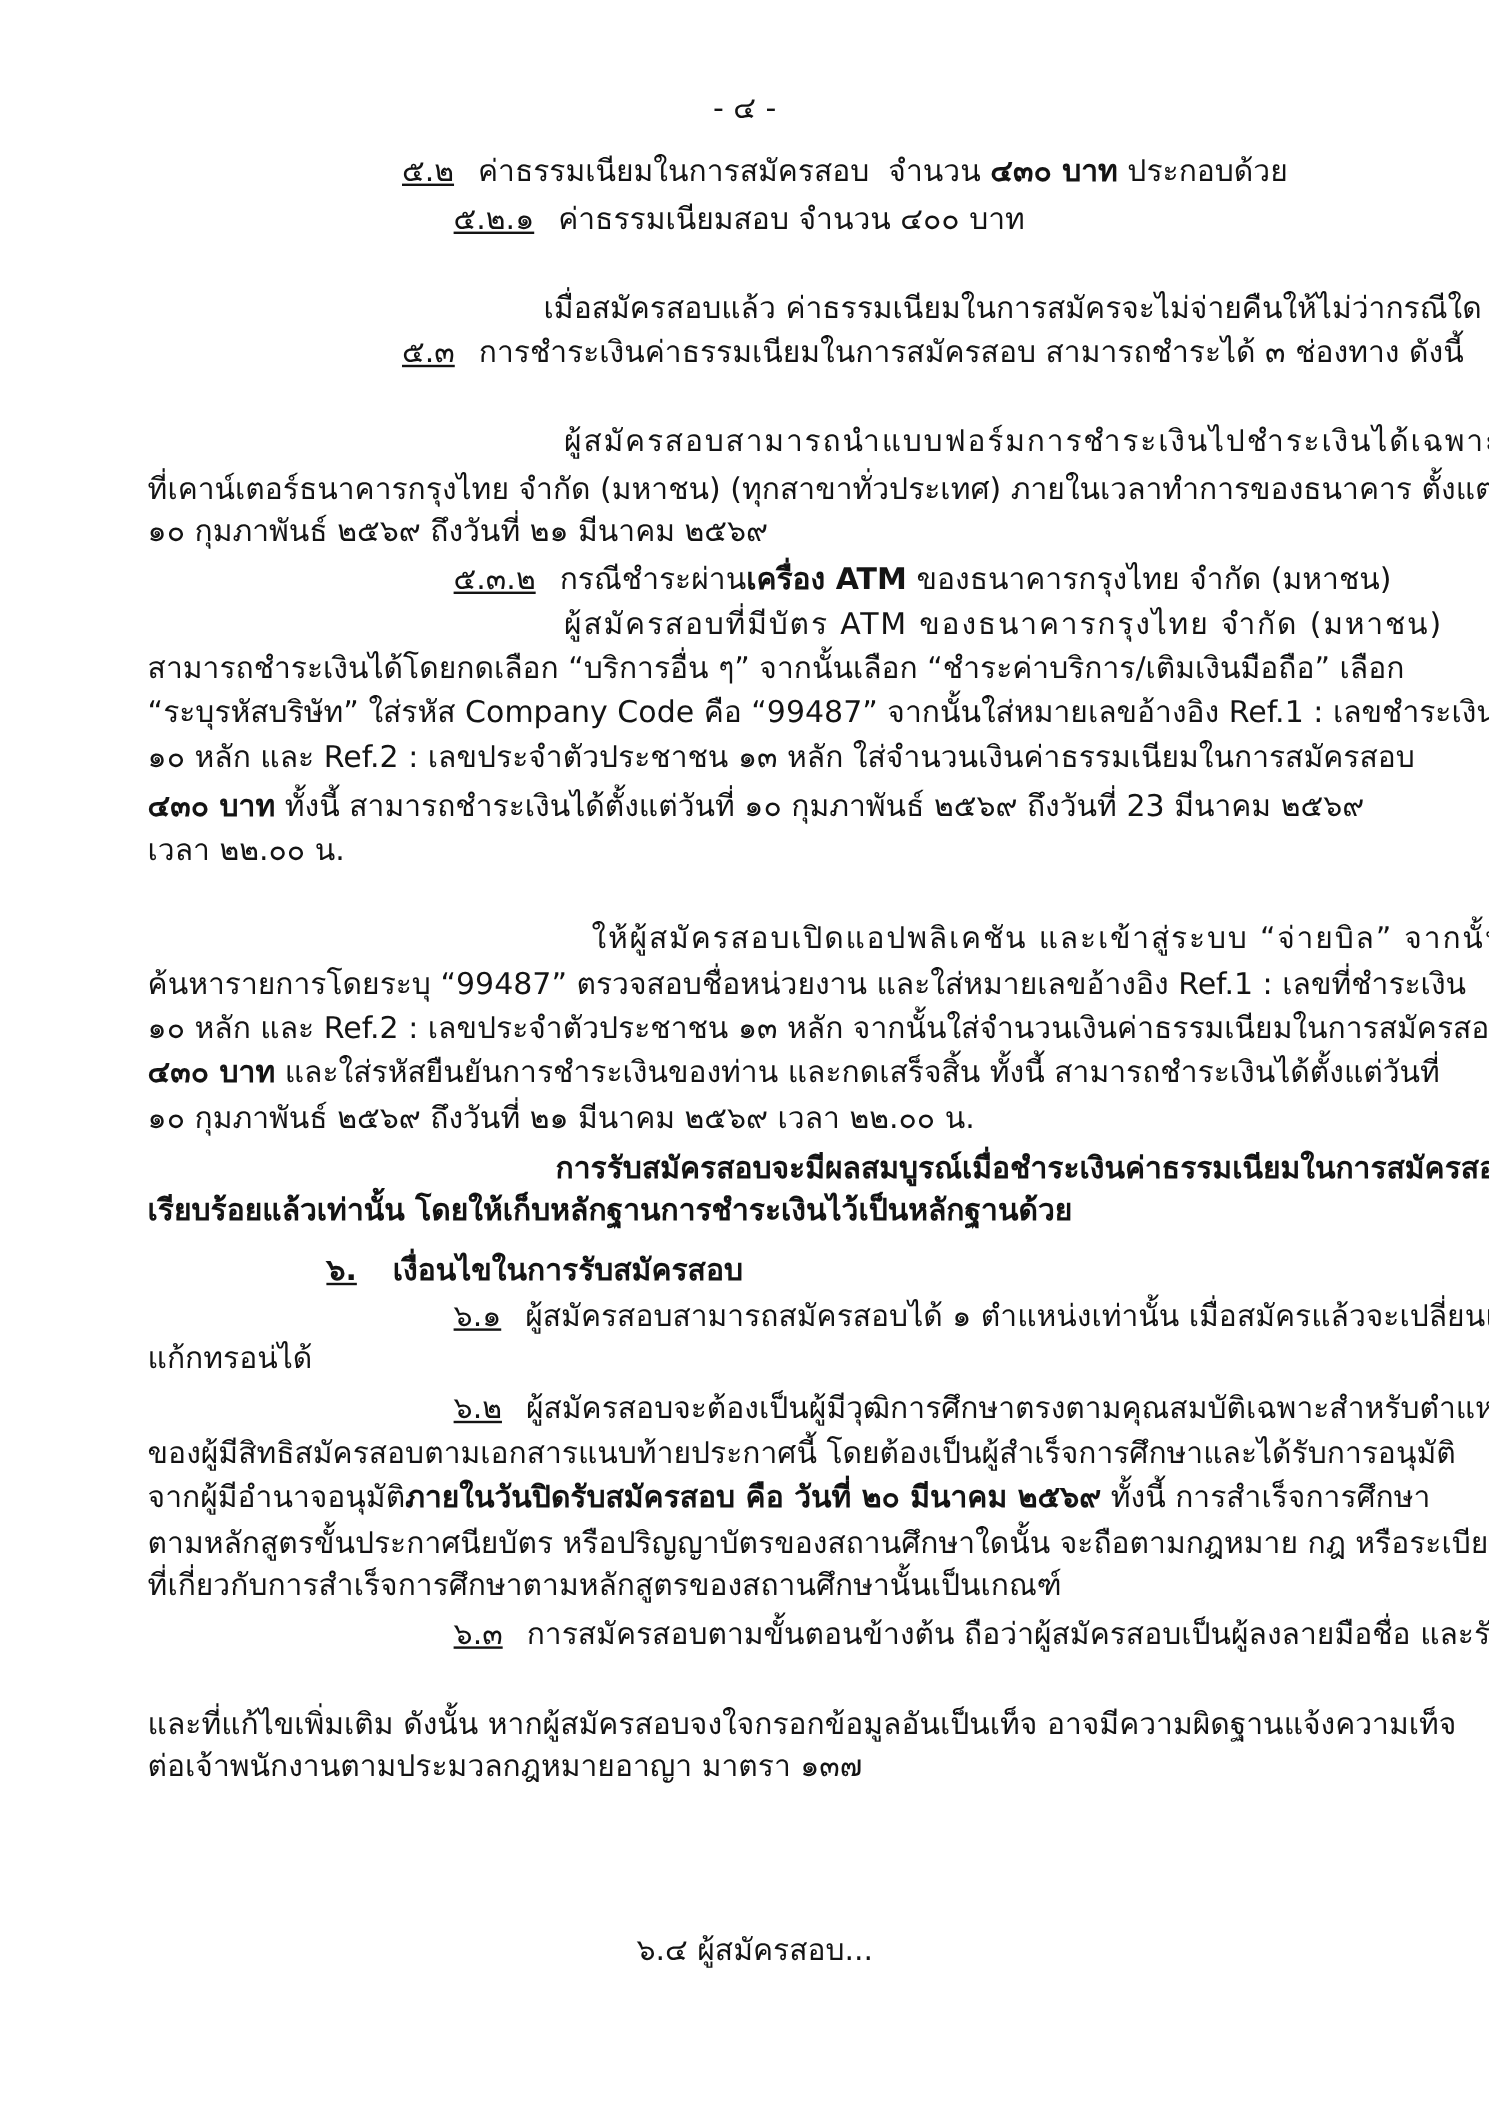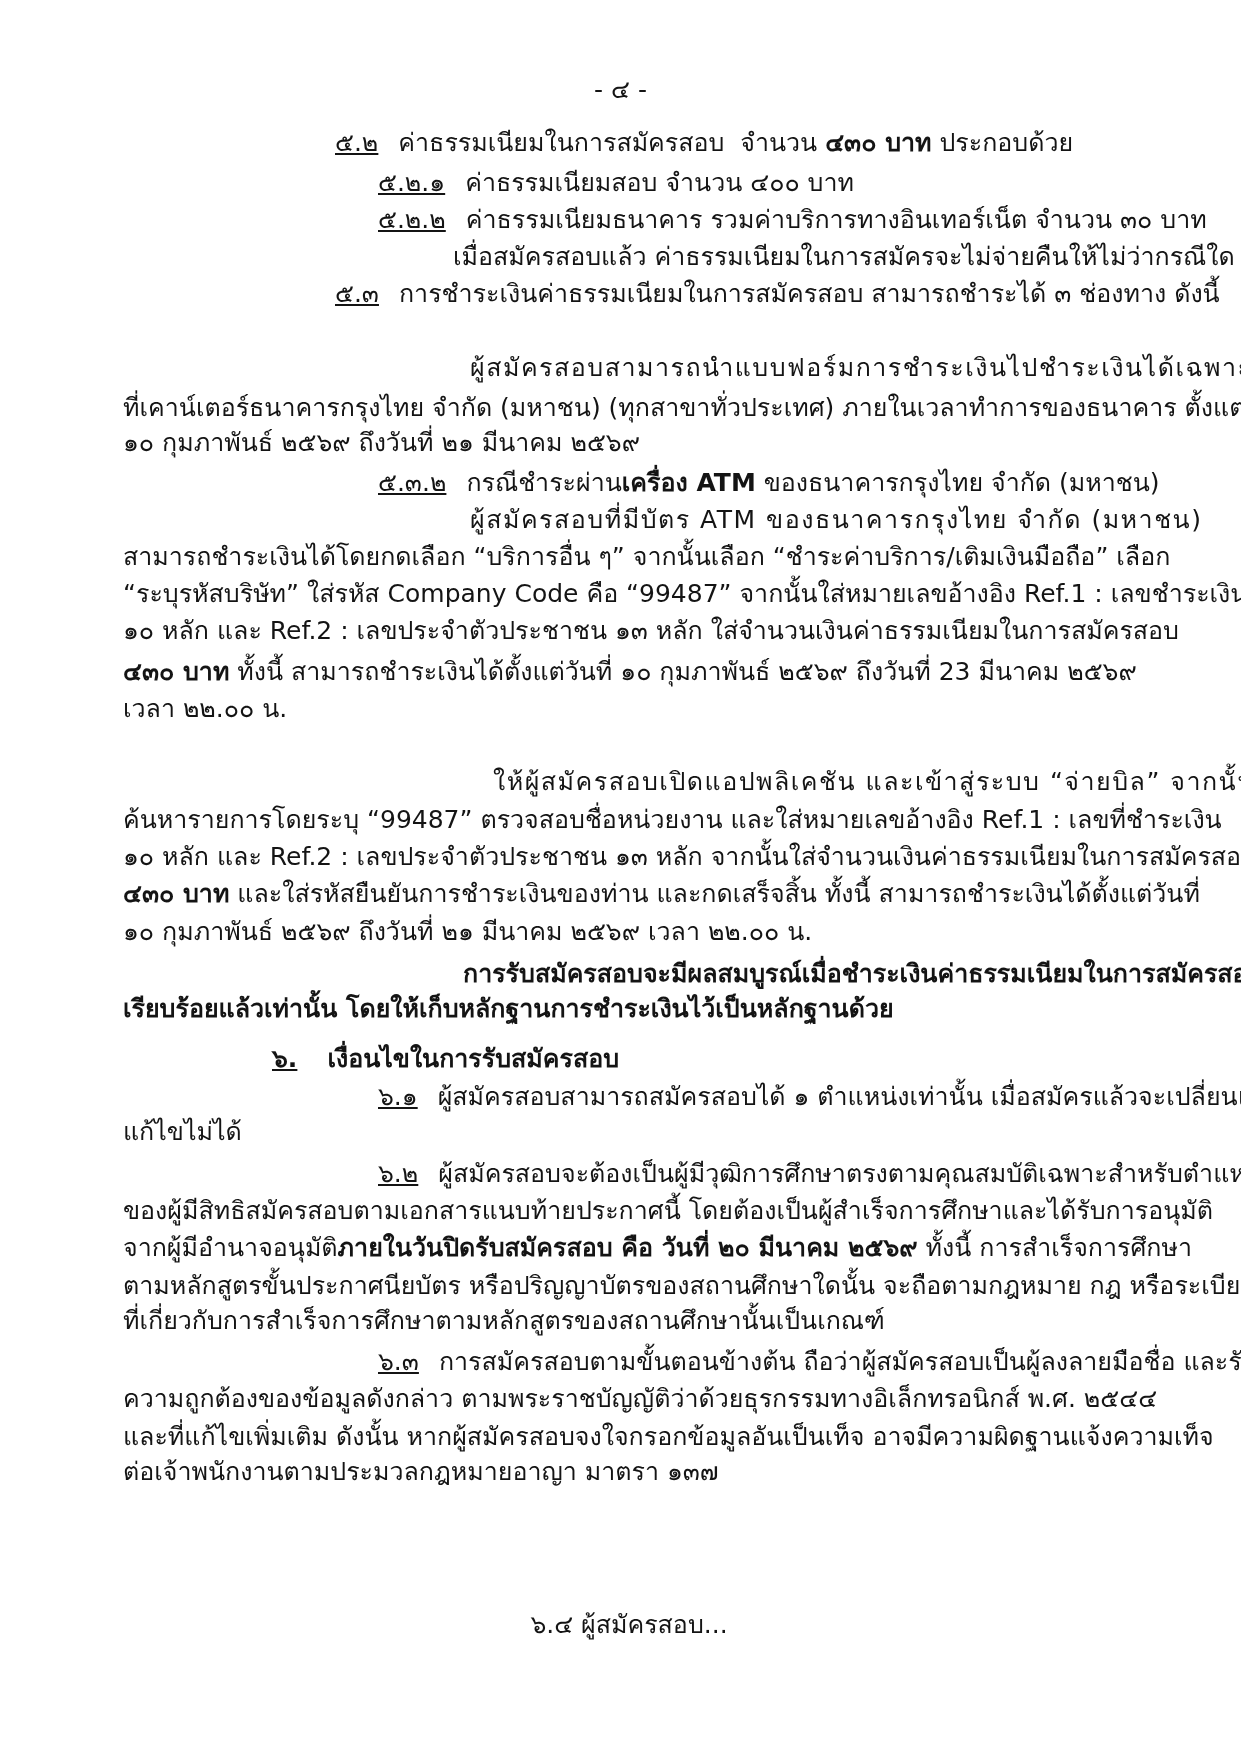--- a/index.html
+++ b/index.html
@@ -42,21 +42,20 @@
 </style>
 </head>
 <body>
 
 <div class="page">
 
   <div class="hdr">- ๔ -</div>
 
   <div class="ln x-item1" style="top:126px"><span class="num">๕.๒</span><span>ค่าธรรมเนียมในการสมัครสอบ  จำนวน </span><span class="b">๔๓๐ บาท</span><span> ประกอบด้วย</span></div>
   <div class="ln x-item2" style="top:166px"><span class="num">๕.๒.๑</span><span>ค่าธรรมเนียมสอบ จำนวน ๔๐๐ บาท</span></div>
-  <div class="ln x-item2" style="top:203px"><span class="num">๕.๒.๒</span><span>ค่าธรรมเนียมธนาคาร รวมค่าบริการทางอินเทอร์เน็ต จำนวน ๓๐ บาท</span></div>
   <div class="ln x-cont2" style="top:240px"><span>เมื่อสมัครสอบแล้ว ค่าธรรมเนียมในการสมัครจะไม่จ่ายคืนให้ไม่ว่ากรณีใด ๆ ทั้งสิ้น</span></div>
 
   <div class="ln x-item1" style="top:277px"><span class="num">๕.๓</span><span>การชำระเงินค่าธรรมเนียมในการสมัครสอบ สามารถชำระได้ ๓ ช่องทาง ดังนี้</span></div>
   <div class="ln x-para ls" style="top:351px"><span>ผู้สมัครสอบสามารถนำแบบฟอร์มการชำระเงินไปชำระเงินได้เฉพาะ</span></div>
   <div class="ln x-flush" style="top:391px"><span>ที่เคาน์เตอร์ธนาคารกรุงไทย จำกัด (มหาชน) (ทุกสาขาทั่วประเทศ) ภายในเวลาทำการของธนาคาร ตั้งแต่วันที่</span></div>
   <div class="ln x-flush" style="top:426px"><span>๑๐ กุมภาพันธ์ ๒๕๖๙ ถึงวันที่ ๒๑ มีนาคม ๒๕๖๙</span></div>
 
   <div class="ln x-item2" style="top:466px"><span class="num">๕.๓.๒</span><span>กรณีชำระผ่าน</span><span class="b">เครื่อง ATM</span><span> ของธนาคารกรุงไทย จำกัด (มหาชน)</span></div>
   <div class="ln x-flush" style="top:540px"><span>สามารถชำระเงินได้โดยกดเลือก “บริการอื่น ๆ” จากนั้นเลือก “ชำระค่าบริการ/เติมเงินมือถือ” เลือก</span></div>
   <div class="ln x-para ls" style="top:503px"><span>ผู้สมัครสอบที่มีบัตร ATM ของธนาคารกรุงไทย จำกัด (มหาชน)</span></div>
@@ -69,26 +68,25 @@
   <div class="ln x-flush" style="top:803px"><span>ค้นหารายการโดยระบุ “99487” ตรวจสอบชื่อหน่วยงาน และใส่หมายเลขอ้างอิง Ref.1 : เลขที่ชำระเงิน</span></div>
   <div class="ln x-flush" style="top:840px"><span>๑๐ หลัก และ Ref.2 : เลขประจำตัวประชาชน ๑๓ หลัก จากนั้นใส่จำนวนเงินค่าธรรมเนียมในการสมัครสอบ</span></div>
   <div class="ln x-flush" style="top:877px"><span class="b">๔๓๐ บาท</span><span> และใส่รหัสยืนยันการชำระเงินของท่าน และกดเสร็จสิ้น ทั้งนี้ สามารถชำระเงินได้ตั้งแต่วันที่</span></div>
   <div class="ln x-flush" style="top:915px"><span>๑๐ กุมภาพันธ์ ๒๕๖๙ ถึงวันที่ ๒๑ มีนาคม ๒๕๖๙ เวลา ๒๒.๐๐ น.</span></div>
 
   <div class="ln x-para3" style="top:957px"><span class="b">การรับสมัครสอบจะมีผลสมบูรณ์เมื่อชำระเงินค่าธรรมเนียมในการสมัครสอบ</span></div>
   <div class="ln x-flush" style="top:992px"><span class="b">เรียบร้อยแล้วเท่านั้น โดยให้เก็บหลักฐานการชำระเงินไว้เป็นหลักฐานด้วย</span></div>
 
   <div class="ln x-sec sec" style="top:1042px"><span class="num b">๖.</span><span class="b">เงื่อนไขในการรับสมัครสอบ</span></div>
   <div class="ln x-item2" style="top:1080px"><span class="num">๖.๑</span><span>ผู้สมัครสอบสามารถสมัครสอบได้ ๑ ตำแหน่งเท่านั้น เมื่อสมัครแล้วจะเปลี่ยนแปลง</span></div>
-  <div class="ln x-flush" style="top:1115px"><span>แก้ไขไม่ได้</span></div>
+  <div class="ln x-flush" style="top:1115px"><span>แก้กทรอน่ได้</span></div>
   <div class="ln x-item2" style="top:1157px"><span class="num">๖.๒</span><span>ผู้สมัครสอบจะต้องเป็นผู้มีวุฒิการศึกษาตรงตามคุณสมบัติเฉพาะสำหรับตำแหน่ง</span></div>
   <div class="ln x-flush" style="top:1194px"><span>ของผู้มีสิทธิสมัครสอบตามเอกสารแนบท้ายประกาศนี้ โดยต้องเป็นผู้สำเร็จการศึกษาและได้รับการอนุมัติ</span></div>
   <div class="ln x-flush" style="top:1231px"><span>จากผู้มีอำนาจอนุมัติ</span><span class="b">ภายในวันปิดรับสมัครสอบ คือ วันที่ ๒๐ มีนาคม ๒๕๖๙</span><span> ทั้งนี้ การสำเร็จการศึกษา</span></div>
   <div class="ln x-flush" style="top:1269px"><span>ตามหลักสูตรขั้นประกาศนียบัตร หรือปริญญาบัตรของสถานศึกษาใดนั้น จะถือตามกฎหมาย กฎ หรือระเบียบ</span></div>
   <div class="ln x-flush" style="top:1304px"><span>ที่เกี่ยวกับการสำเร็จการศึกษาตามหลักสูตรของสถานศึกษานั้นเป็นเกณฑ์</span></div>
   <div class="ln x-item2" style="top:1345px"><span class="num">๖.๓</span><span>การสมัครสอบตามขั้นตอนข้างต้น ถือว่าผู้สมัครสอบเป็นผู้ลงลายมือชื่อ และรับรอง</span></div>
-  <div class="ln x-flush" style="top:1382px"><span>ความถูกต้องของข้อมูลดังกล่าว ตามพระราชบัญญัติว่าด้วยธุรกรรมทางอิเล็กทรอนิกส์ พ.ศ. ๒๕๔๔</span></div>
   <div class="ln x-flush" style="top:1420px"><span>และที่แก้ไขเพิ่มเติม ดังนั้น หากผู้สมัครสอบจงใจกรอกข้อมูลอันเป็นเท็จ อาจมีความผิดฐานแจ้งความเท็จ</span></div>
   <div class="ln x-flush" style="top:1455px"><span>ต่อเจ้าพนักงานตามประมวลกฎหมายอาญา มาตรา ๑๓๗</span></div>
 
   <div class="ftr">๖.๔ ผู้สมัครสอบ...</div>
 
 </div>
 
 </body></html>

